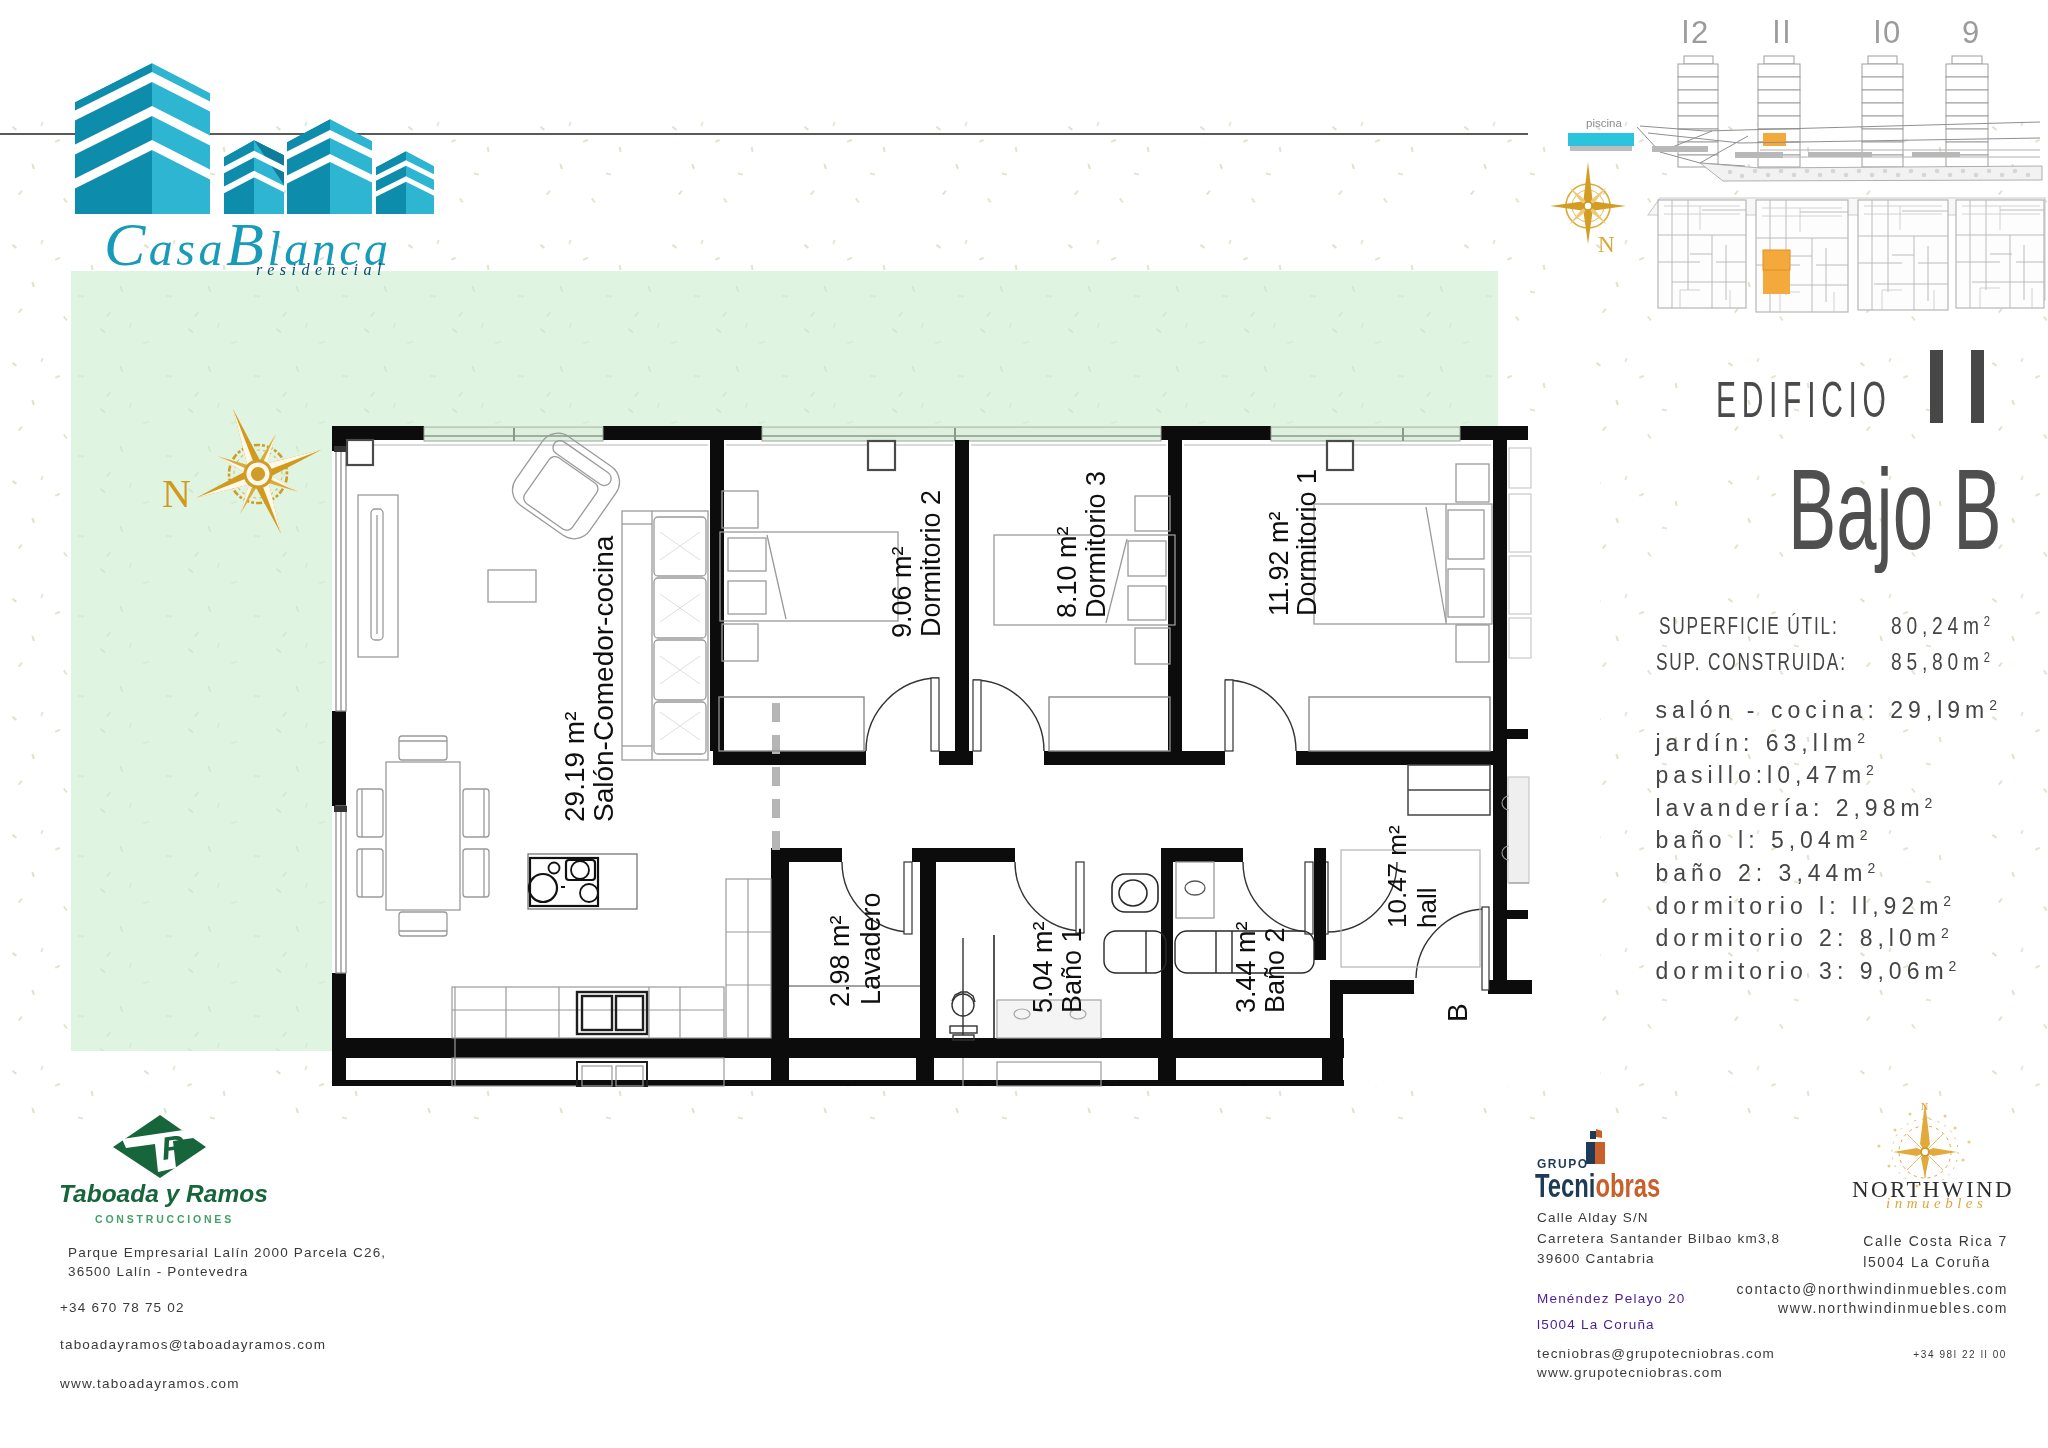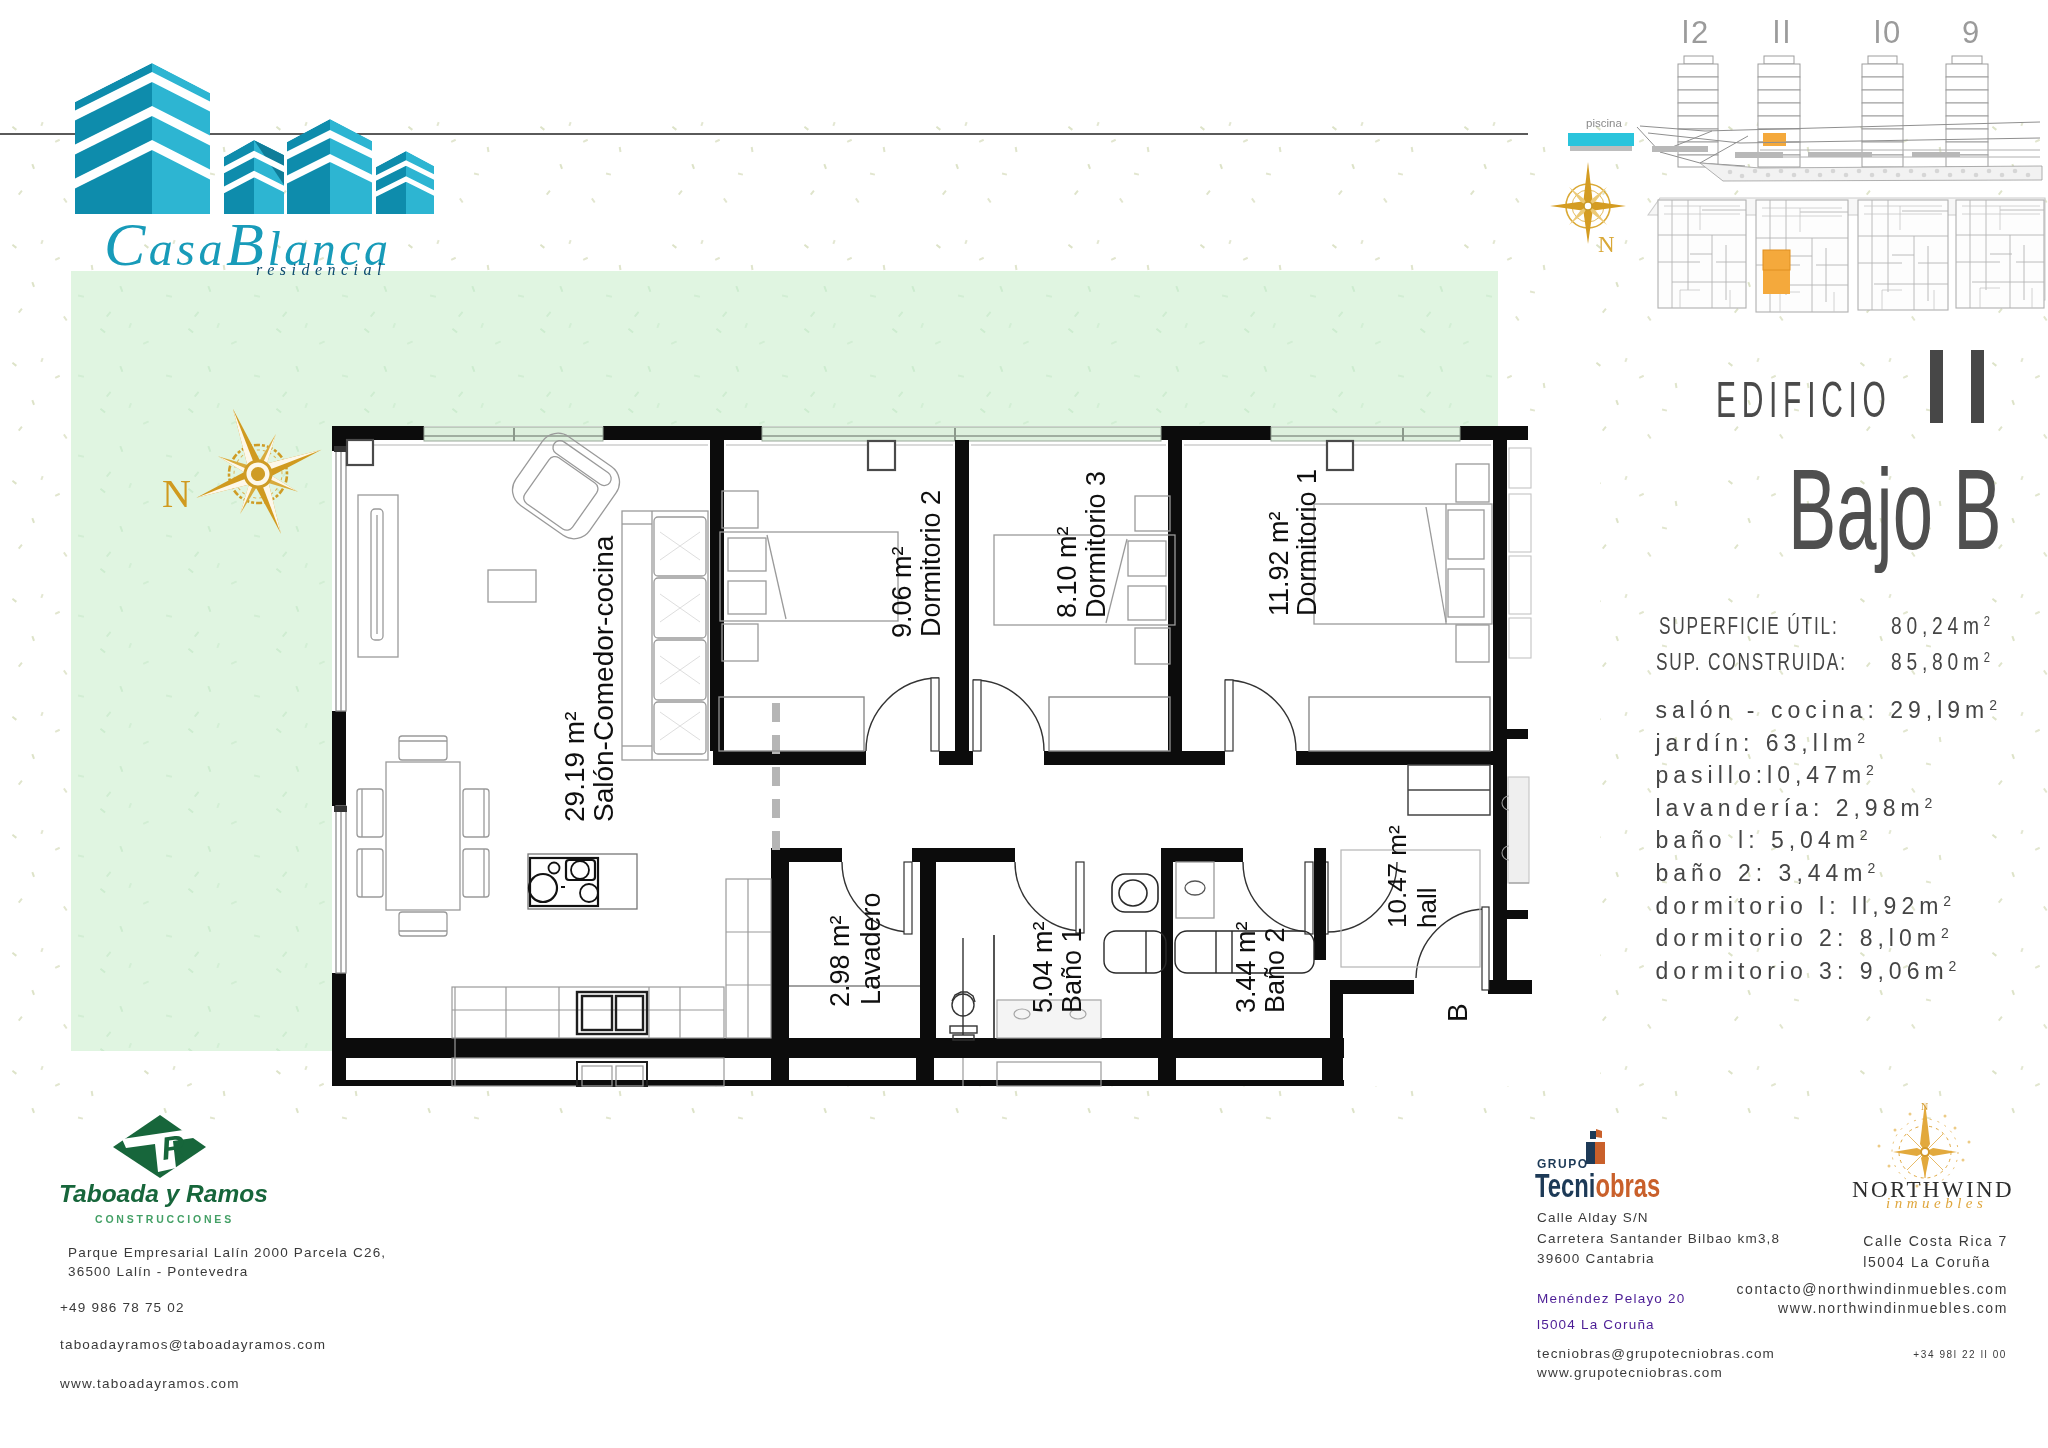--- a/index.html
+++ b/index.html
@@ -722,21 +722,21 @@
 <div class="abs" style="left:59px;top:1180px;color:#17663b;font-weight:bold;font-style:italic;
      font-size:24.5px;white-space:nowrap">Taboada y Ramos</div>
 
 <div class="abs" style="left:95px;top:1213px;color:#44a066;font-weight:bold;
      font-size:10.5px;letter-spacing:2.8px;white-space:nowrap">CONSTRUCCIONES</div>
 
 <div id="tad1" class="abs" style="left:68px;top:1243px;color:#3a3a3a;font-size:13.5px;
      letter-spacing:1.2px;line-height:19px;white-space:nowrap">Parque Empresarial Lalín 2000 Parcela C26,<br>36500 Lalín - Pontevedra</div>
 
 <div class="abs" style="left:60px;top:1300px;color:#3a3a3a;font-size:13.5px;
-     letter-spacing:1.2px;white-space:nowrap">+49 986 78 75 02</div>
+     letter-spacing:1.2px;white-space:nowrap">+34 670 78 75 02</div>
 
 <div class="abs" style="left:60px;top:1337px;color:#3a3a3a;font-size:13.5px;
      letter-spacing:1.2px;white-space:nowrap">taboadayramos@taboadayramos.com</div>
 
 <div class="abs" style="left:60px;top:1376px;color:#3a3a3a;font-size:13.5px;
      letter-spacing:1.2px;white-space:nowrap">www.taboadayramos.com</div>
 
 <svg class="abs" style="left:1580px;top:1126px" width="36" height="42" viewBox="0 0 36 42">
   <rect x="6" y="16" width="9" height="22" fill="#1d3a57"></rect>
   <polygon points="15,13 25,16 25,38 15,38" fill="#c9602b"></polygon>

